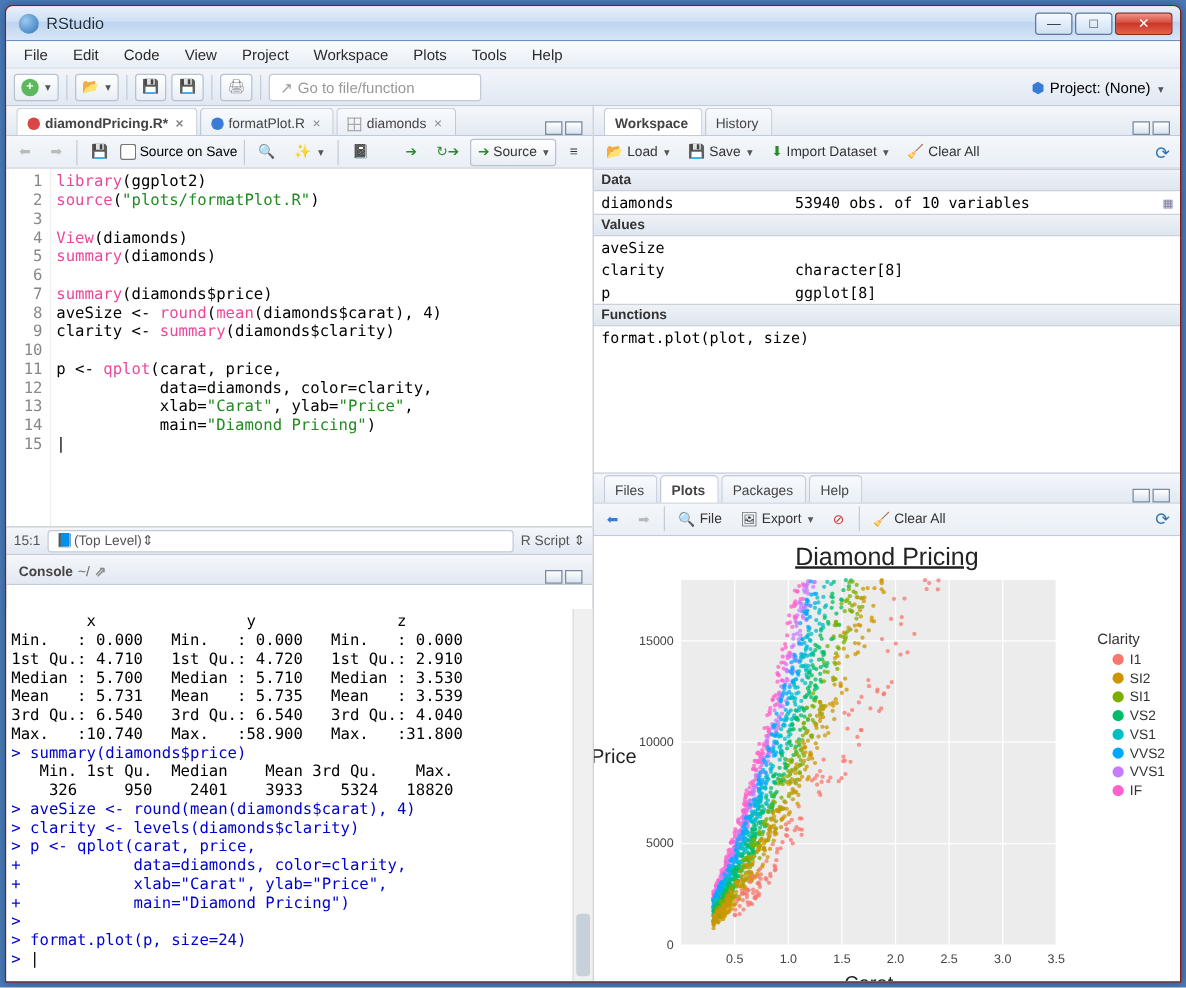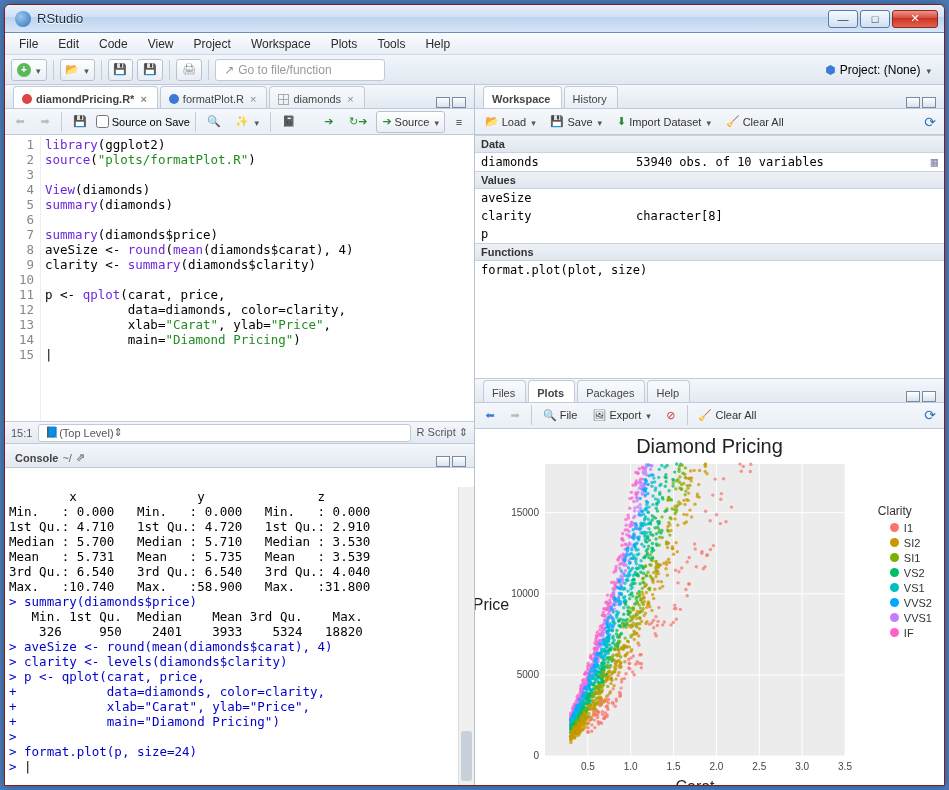--- a/index.html
+++ b/index.html
@@ -37,35 +37,35 @@
     linear-gradient(#aaa,#aaa) 0 10px/100% 1px no-repeat,
     linear-gradient(#aaa,#aaa) 0 0/1px 100% no-repeat,
     linear-gradient(#aaa,#aaa) 5px 0/1px 100% no-repeat,
     linear-gradient(#aaa,#aaa) 10px 0/1px 100% no-repeat; border-radius:0;}
   .pane-toolbar { height:26px; background:linear-gradient(#f4f7fb,#e9eff6); border-bottom:1px solid #c1cad6; display:flex; align-items:center; padding:0 4px; gap:3px; }
   .minmax { margin-left:auto; display:flex; gap:2px; }
   .minmax span { width:14px; height:11px; border:1px solid #7a8aa0; background:linear-gradient(#fff,#d8e2ee); }
   .editor-body { flex:1; display:flex; font-family:Consolas,monospace; font-size:12.5px; background:#fff; overflow:hidden; }
   .gutter { width:36px; background:#fff; color:#888; text-align:right; padding:2px 6px 2px 0; border-right:1px solid #eee; line-height:15px; white-space:pre; }
   .code { flex:1; padding:2px 4px; line-height:15px; white-space:pre; overflow:auto; }
-  .fn { color:#6d28d9; }
+  .fn { color:#ec4899; }
   .str { color:#228b22; }
   .status-bar { height:22px; background:linear-gradient(#f4f7fb,#e3e9f2); border-top:1px solid #c1cad6; display:flex; align-items:center; padding:0 6px; font-size:11px; color:#555; gap:6px; }
   .status-bar .scope { flex:1; border:1px solid #c1cad6; border-radius:3px; height:18px; padding:0 6px; background:#fff; display:flex; align-items:center; }
   .console-body { flex:1; font-family:Consolas,monospace; font-size:12.5px; background:#fff; padding:2px 4px; line-height:15px; white-space:pre; overflow:auto; position:relative; }
   .console-scroll { position:absolute; right:0; top:0; bottom:0; width:16px; background:#f0f0f0; border-left:1px solid #ddd; }
   .console-scroll .thumb { position:absolute; left:2px; right:2px; bottom:4px; height:50px; background:#c8d0da; border-radius:3px; }
   .cblue { color:#0000cd; }
   .wshdr { background:linear-gradient(#eef2f7,#dfe6ef); border-top:1px solid #c8d1dc; border-bottom:1px solid #c8d1dc; padding:2px 6px; font-weight:bold; font-size:11px; color:#333; }
   .wsrow { display:flex; padding:2px 6px; font-family:Consolas,monospace; font-size:12px; }
   .wsrow .k { width:130px; }
   .wsrow .v { flex:1;margin-left:25px; }
   .wsrow .act { color:#88a; }
   .plot-area { flex:1; background:#fff; position:relative; overflow:hidden; }
-  .plot-title { text-align:center; font-family:Arial,sans-serif; font-size:20px; color:#222; padding-top:6px; }
+  .plot-title { text-align:center; font-family:Arial,sans-serif; font-size:20px; color:#222; padding-top:6px;text-decoration:underline; }
   svg.chart { display:block; }
   .legend { position:absolute; right:12px; top:75px; font-family:Arial,sans-serif; font-size:11px; color:#333; }
   .legend .lt { font-size:12px; margin-bottom:4px; }
   .legend .li { display:flex; align-items:center; gap:5px; margin:3px 0;padding-left:12px; }
   .legend .sw { width:9px; height:9px; border-radius:50%; }
   .caret-dn::after { content:"▾"; font-size:9px; color:#555; margin-left:2px; }
   .arrow-l { color:#3a7bd5; }
   .arrow-r { color:#bbb; }
   .refresh { color:#2b73b9; font-size:14px; margin-left:auto; padding:0 4px;}
   .green { color:#2a8a2a; }
@@ -278,20 +278,21 @@
           <div class="wshdr">Values</div>
           <div class="wsrow">
               <span class="k">aveSize</span>
             </div>
           <div class="wsrow">
               <span class="k">clarity</span>
               <span class="v">character[8]</span>
             </div>
           <div class="wsrow">
               <span class="k">p</span>
+              <span class="v">ggplot[8]</span>
             </div>
           <div class="wshdr">Functions</div>
           <div class="wsrow">
               <span class="k" style="width:auto">format.plot(plot, size)</span>
             </div>
         </div>
       </div>
 
       <div class="pane" style="flex:1;">
         <div class="tabrow">

